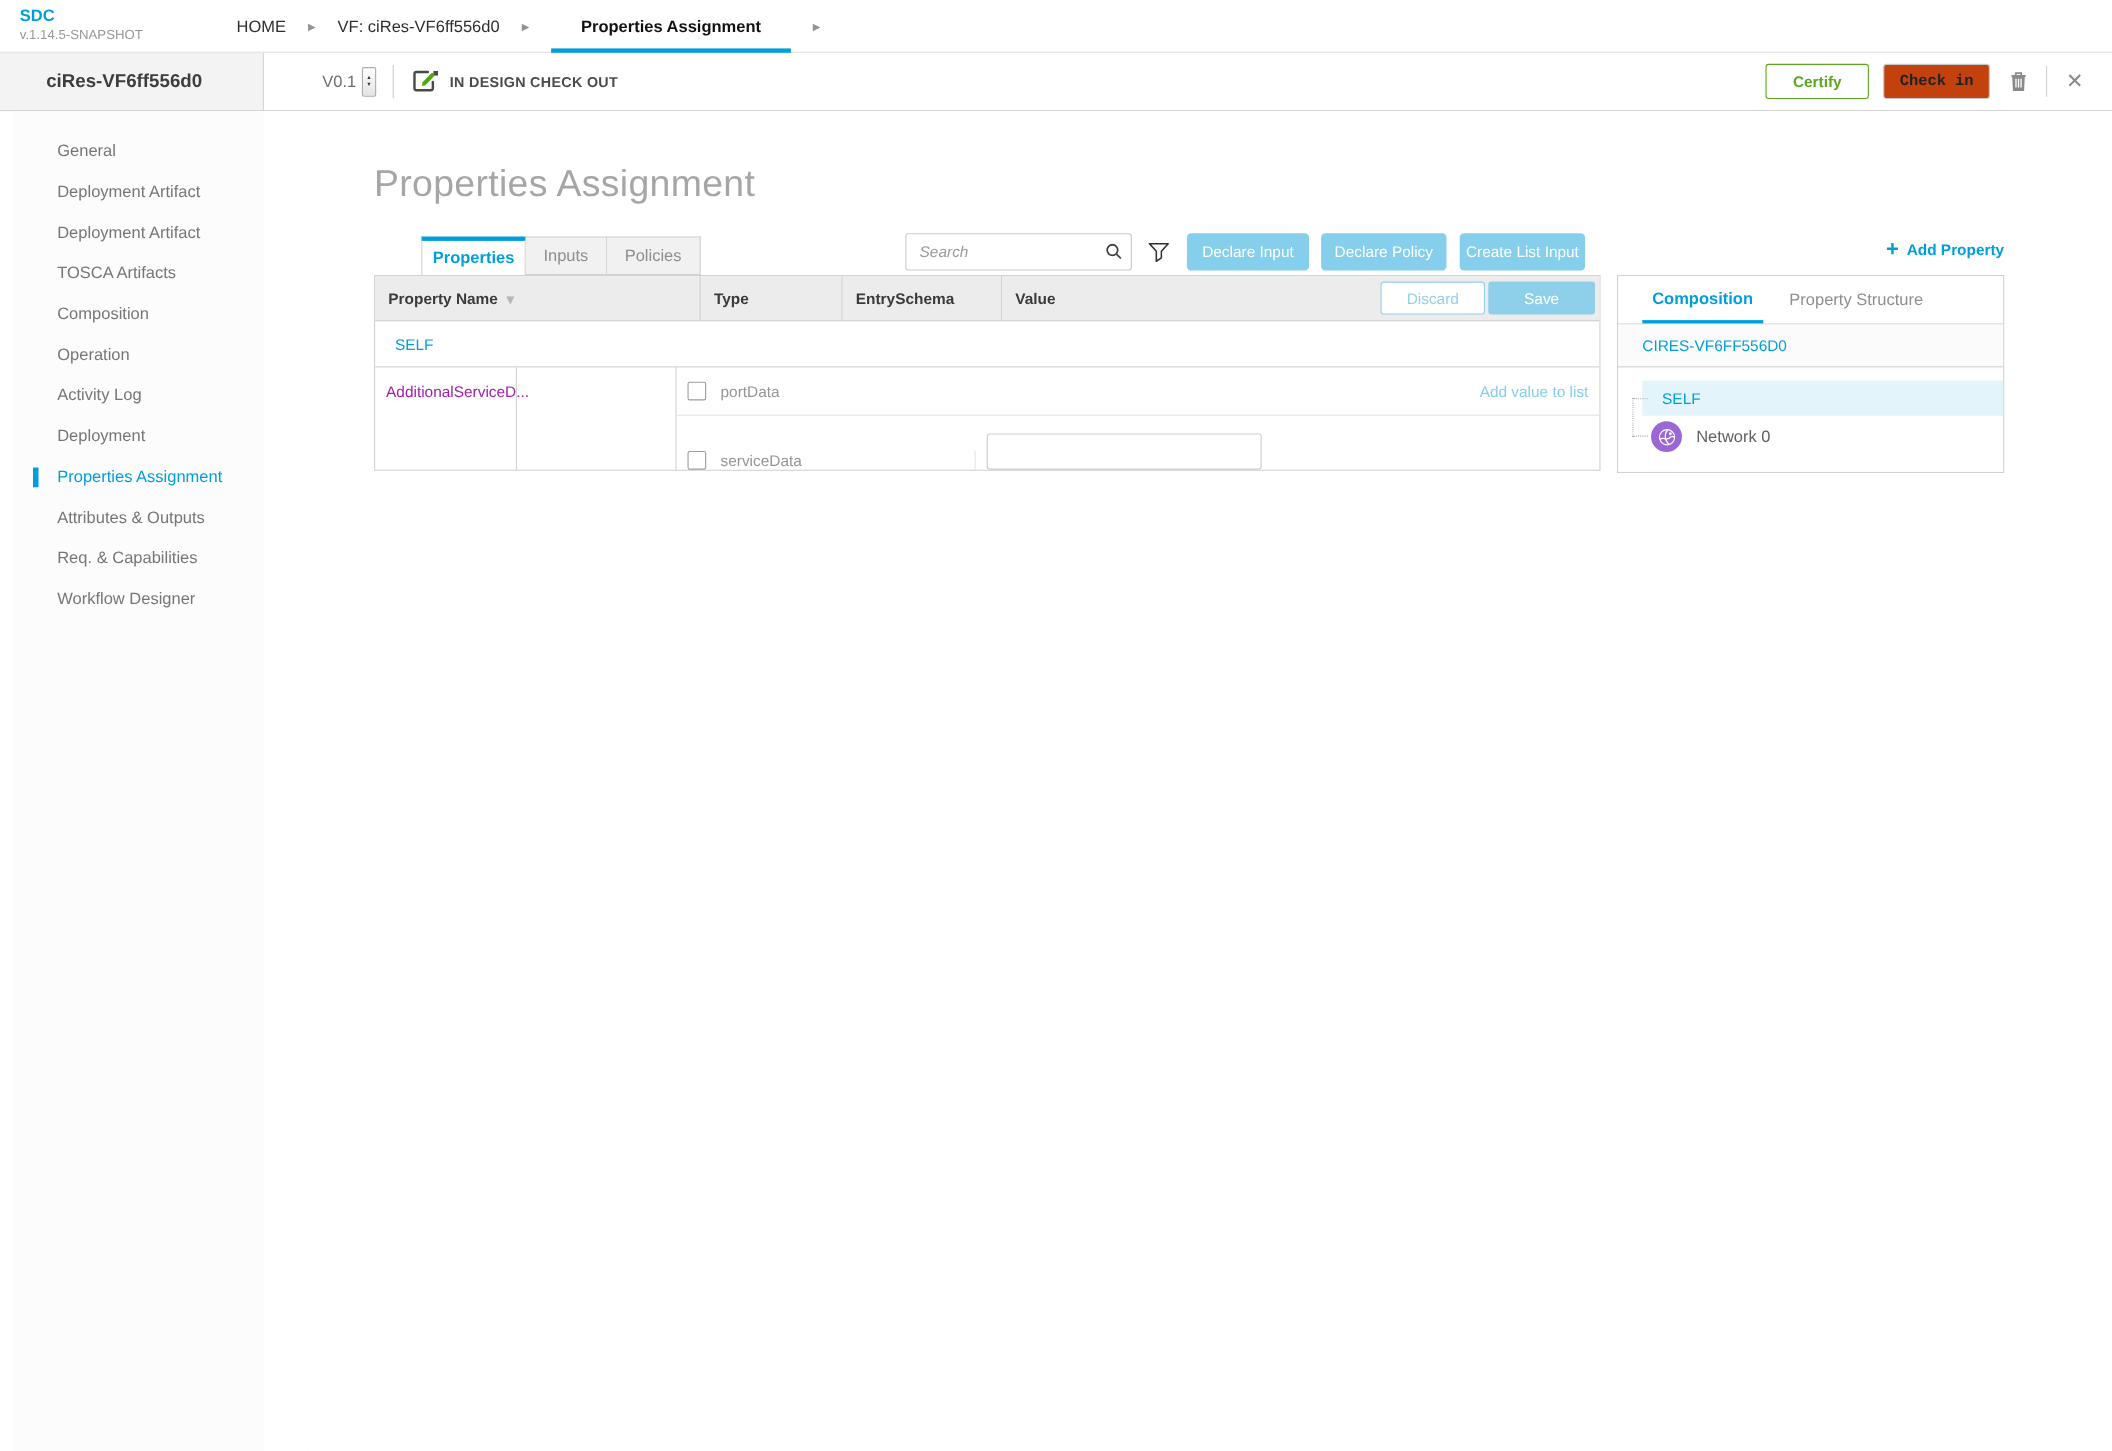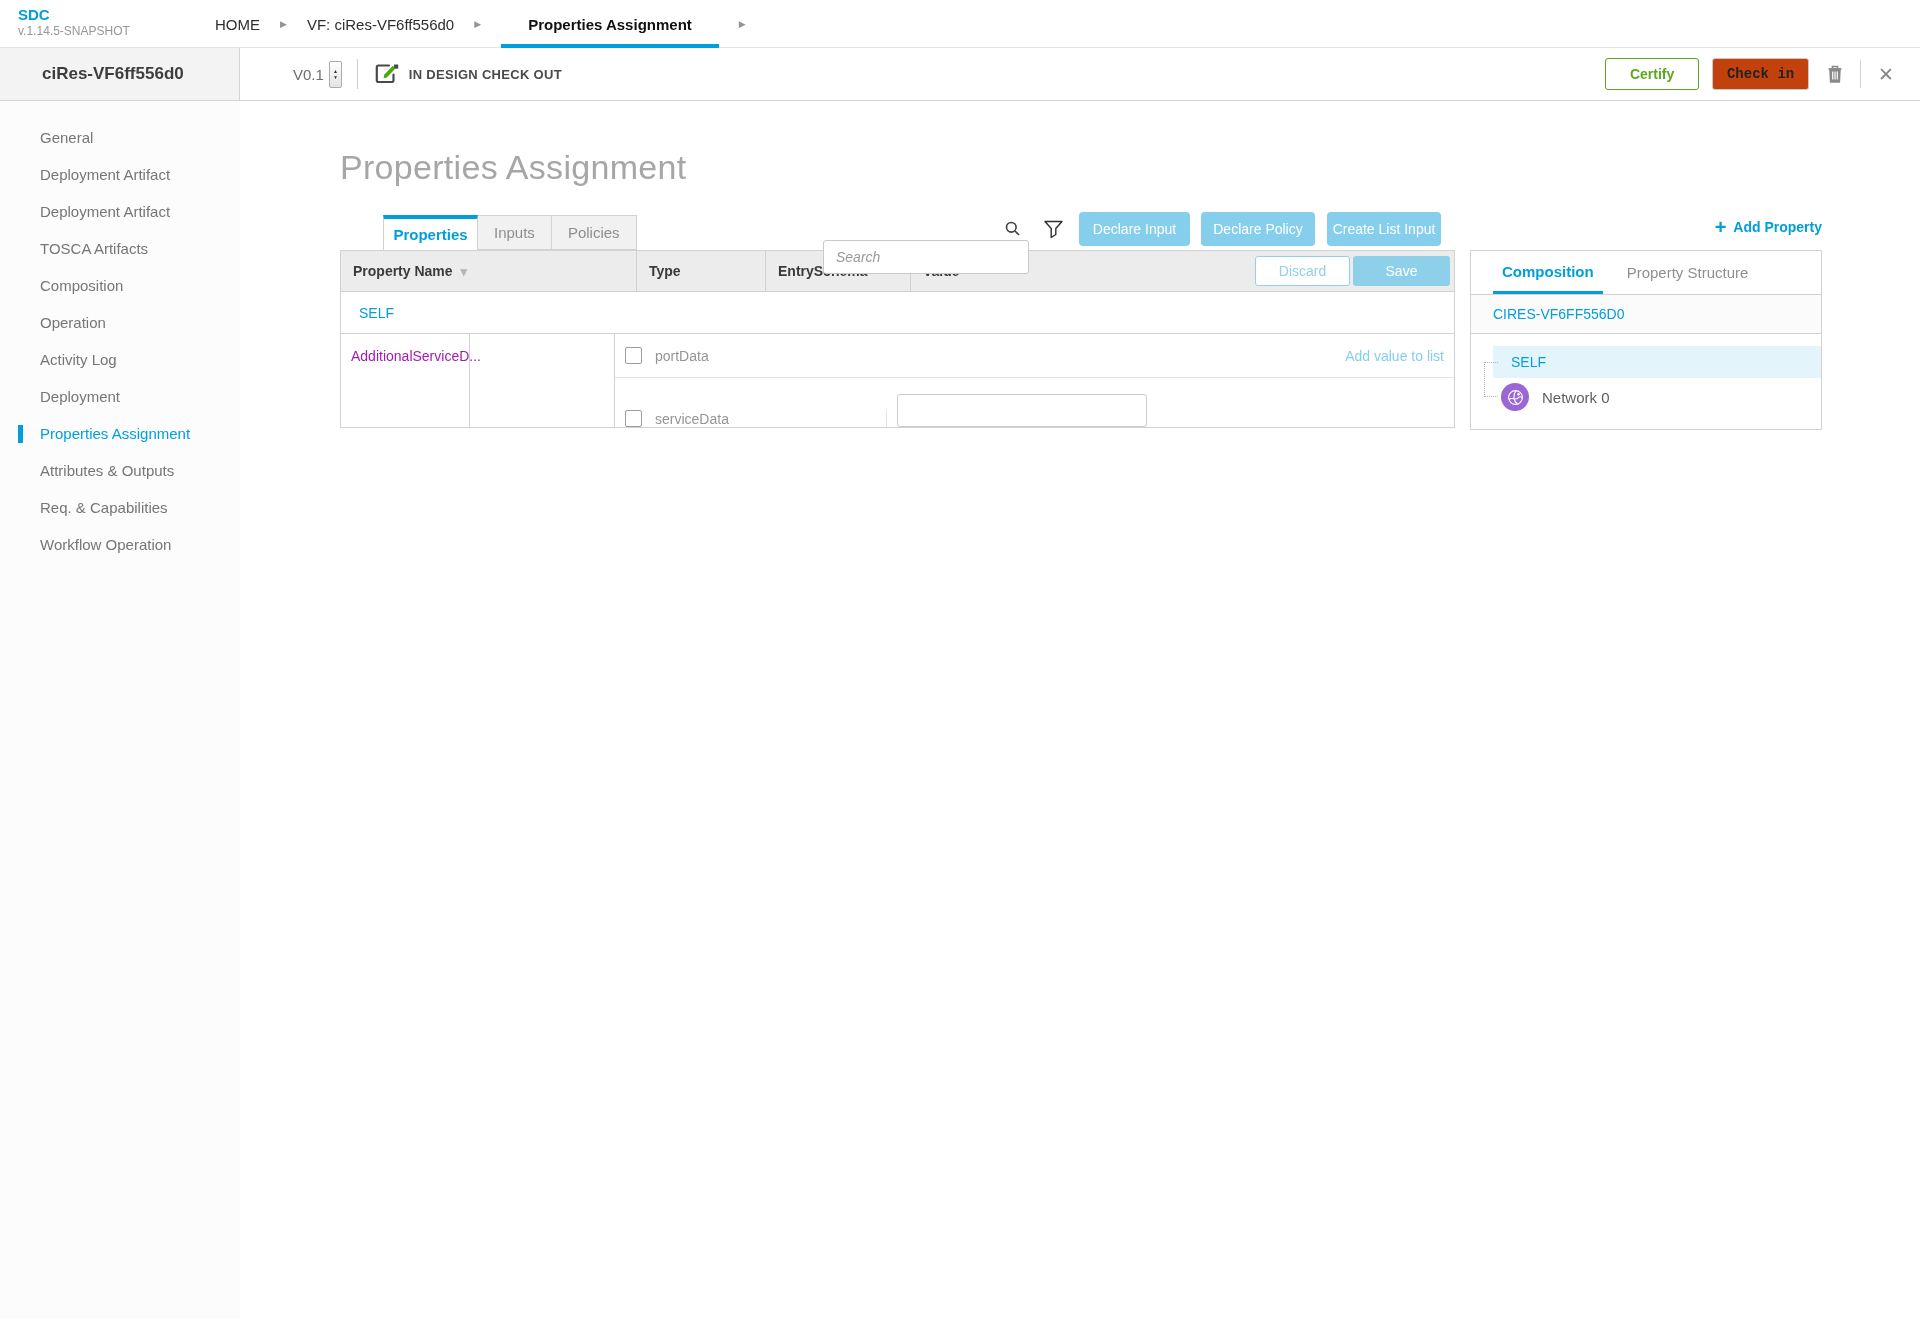--- a/index.html
+++ b/index.html
@@ -36,21 +36,21 @@
   .tb-right { margin-left:auto; display:flex; align-items:center; margin-right:26px; }
   .btn-certify { width:94px; height:32px; border:1px solid #5ba81e; color:#5ba81e; background:#fff;
     border-radius:3px; font-size:14px; font-weight:600; cursor:pointer; font-family:inherit; }
   .btn-checkin { width:97px; height:32px; margin-left:13px; border:1px solid #c9c9c9; background:#c2410c;
     color:#222; border-radius:3px; font-size:14px; font-weight:600; cursor:pointer; font-family:Liberation Mono, monospace; }
   .tb-trash { margin-left:18px; display:flex; align-items:center; cursor:pointer; }
   .tb-divider2 { width:1px; height:28px; background:#d2d2d2; margin:0 17px; }
   .tb-close { font-size:19px; color:#888; cursor:pointer; line-height:1; }
 
   
-  .sidebar { position:absolute; top:101px; left:0; width:268px; bottom:0;
+  .sidebar { position:absolute; top:101px; left:12px; width:268px; bottom:0;
     background:#fcfcfc; border-right:1px solid #dcdcdc; padding-top:18px; }
   .side-item { position:relative; height:37px; display:flex; align-items:center;
     padding-left:40px; font-size:15px; color:#767676; cursor:pointer; }
   .side-item.active { color:#009fdb; }
   .side-item.active::before { content:''; position:absolute; left:18px; top:50%;
     transform:translateY(-50%); width:5px; height:18px; background:#009fdb; }
 
   
   .content { position:absolute; top:101px; left:240px; right:0; bottom:0; background:#fff; }
   .page-title { margin:46px 0 0 100px; font-size:34px; font-weight:300; color:#a6a6a6;
@@ -59,21 +59,21 @@
   .main-col { width:1115px; }
   .controls-row { position:relative; height:46px; }
   .pa-tabs { position:absolute; left:0; bottom:0; display:flex;padding-left:43px; }
   .pa-tab { height:35px; display:flex; align-items:center; justify-content:center; font-size:15px; cursor:pointer; }
   .pa-tab.active { width:95px; background:#fff; border-top:4px solid #009fdb;
     border-left:1px solid #d2d2d2; border-right:1px solid #d2d2d2; color:#009fdb; font-weight:bold; }
   .pa-tab.plain { background:#f1f1f1; border:1px solid #d2d2d2; border-left:none; color:#8e8e8e; padding:0 16px; }
   .search-cluster { position:absolute; right:14px; bottom:4px; display:flex; align-items:center; height:34px; }
   .search-wrap { position:relative; width:206px; height:34px; }
   .search-input { width:100%; height:100%; border:1px solid #c9c9c9; border-radius:3px;
-    padding:0 32px 0 12px; font-size:14px; font-style:italic; color:#4d7c0f; font-family:inherit; outline:none;margin-top:28px; }
+    padding:0 32px 0 12px; font-size:14px; font-style:italic; color:#4d7c0f; font-family:inherit; outline:none; }
   .search-input::placeholder { color:#9a9a9a; font-style:italic; }
   .search-icon { position:absolute; right:9px; top:9px; cursor:pointer; }
   .filter-icon { margin:0 15px 0 14px; display:flex; align-items:center; cursor:pointer; }
   .action-btn { height:34px; border:none; border-radius:4px; background:#85ceec; color:#fff;
     font-size:14px; cursor:pointer; font-family:inherit; }
   .btn-declare-input { width:111px; }
   .btn-declare-policy { width:114px; margin-left:11px; }
   .btn-create-list { width:114px; margin-left:12px; }
 
   
@@ -192,21 +192,21 @@
   <div class="side-item">Deployment Artifact</div>
   <div class="side-item">Deployment Artifact</div>
   <div class="side-item">TOSCA Artifacts</div>
   <div class="side-item">Composition</div>
   <div class="side-item">Operation</div>
   <div class="side-item">Activity Log</div>
   <div class="side-item">Deployment</div>
   <div class="side-item active">Properties Assignment</div>
   <div class="side-item">Attributes &amp; Outputs</div>
   <div class="side-item">Req. &amp; Capabilities</div>
-  <div class="side-item">Workflow Operation</div>
+  <div class="side-item">Workflow Designer</div>
 </div>
 
 <div class="content">
   <div class="page-title">Properties Assignment</div>
 
   <div class="main-flex">
 
     <div class="main-col">
       <div class="controls-row">
         <div class="pa-tabs">

